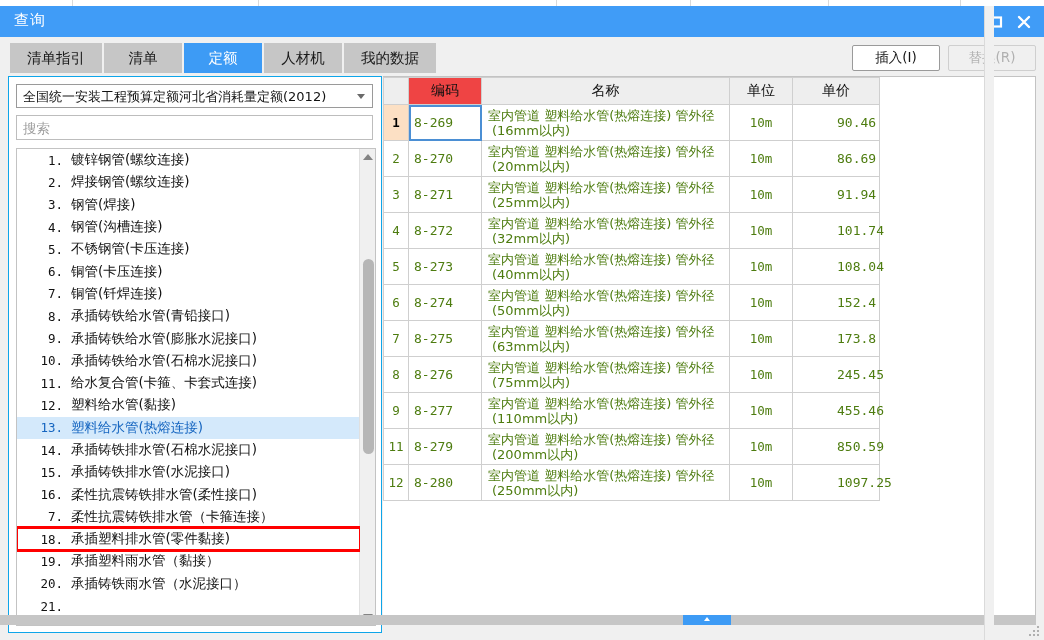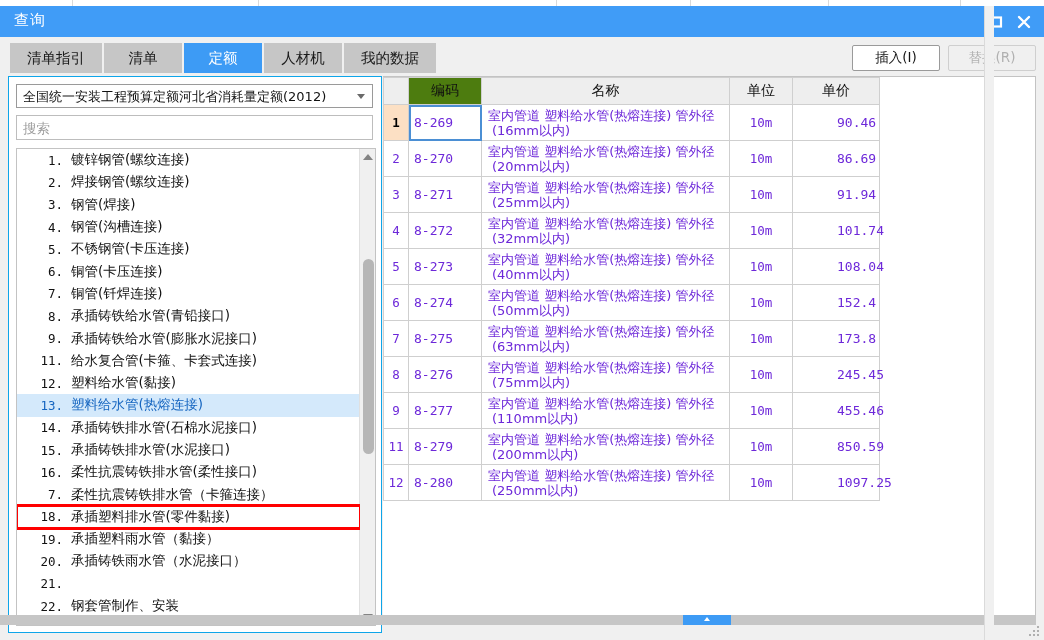--- a/index.html
+++ b/index.html
@@ -191,29 +191,29 @@
     font-size: 13px;
   }
   table.grid th {
     background: #eeeeee;
     border: 1px solid #cfcfcf;
     height: 24px;
     font-weight: normal;
     font-size: 14px; color: #111;
   }
   table.grid th.c-rownum { background: #eeeeee; width: 22px; }
-  table.grid th.c-code { background: #4d7c0f; width: 70px; }
+  table.grid th.c-code { background: #ef4444; width: 70px; }
   table.grid th.c-name { width: 245px; }
   table.grid th.c-unit { width: 60px; }
   table.grid th.c-price { width: 84px; }
   table.grid td {
     border: 1px solid #cfcfcf;
     height: 33px;
     vertical-align: middle;
-    color: #6d28d9;
+    color: #4d7c0f;
   }
   td.rownum {
     text-align: center; font-size: 12.5px;
     font-family: "DejaVu Sans Mono", "Liberation Mono", monospace;
     background: #ffffff;
   }
   tr.active td.rownum { background: #fce0c4; font-weight: bold; color:#000; }
   td.code {
     padding-left: 5px; font-size: 13px;
     font-family: "DejaVu Sans Mono", "Liberation Mono", monospace;
@@ -351,20 +351,24 @@
             </div>
             <div class="litem">
               <span class="num">8.</span>
               <span>承插铸铁给水管(青铅接口)</span>
             </div>
             <div class="litem">
               <span class="num">9.</span>
               <span>承插铸铁给水管(膨胀水泥接口)</span>
             </div>
             <div class="litem">
+              <span class="num">10.</span>
+              <span>承插铸铁给水管(石棉水泥接口)</span>
+            </div>
+            <div class="litem">
               <span class="num">11.</span>
               <span>给水复合管(卡箍、卡套式连接)</span>
             </div>
             <div class="litem">
               <span class="num">12.</span>
               <span>塑料给水管(黏接)</span>
             </div>
             <div class="litem selected">
               <span class="num">13.</span>
               <span>塑料给水管(热熔连接)</span>

